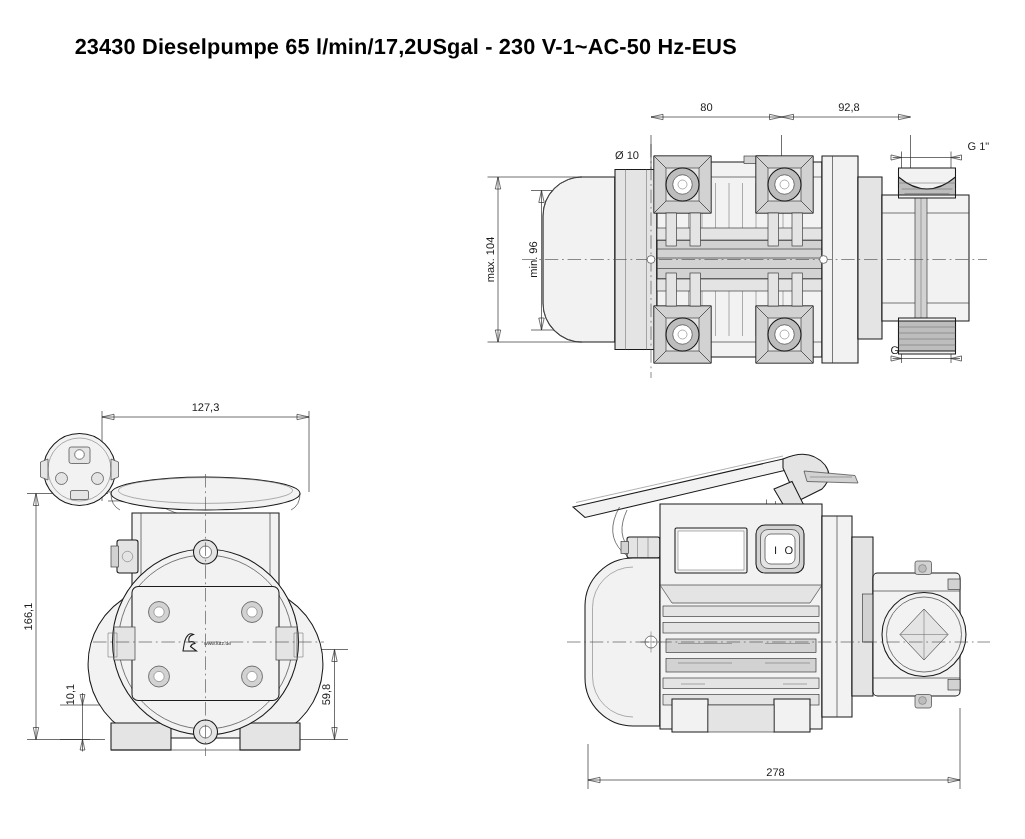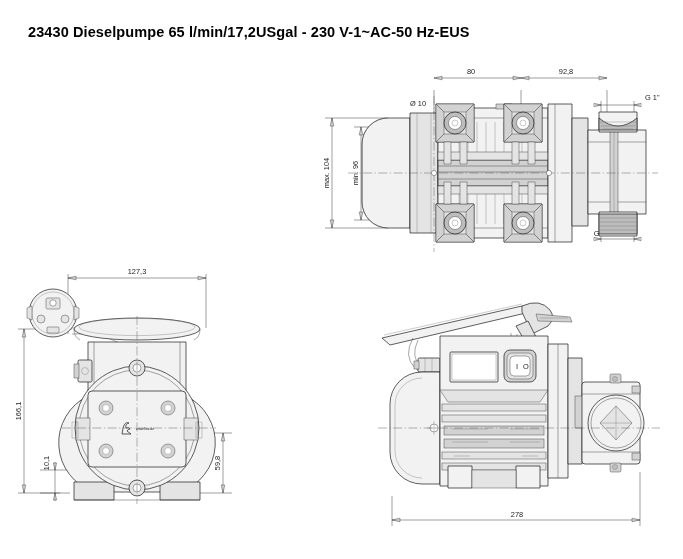--- a/index.html
+++ b/index.html
@@ -19,27 +19,26 @@
     position: relative;
     width: 683px;
     height: 559px;
     background: #ffffff;
   }
   #title {
     position: absolute;
     left: 0;
     top: 24px;
     width: 541px;
-    text-align: left;
+    text-align: center;
     font-size: 14.5px;
     font-weight: bold;
     letter-spacing: 0.1px;
     font-family: "Liberation Sans", sans-serif;
     white-space: nowrap;
-    padding-left: 28px;
   }
   svg.view {
     position: absolute;
     display: block;
   }
   .ln {
     stroke: #1b1b1b;
     stroke-width: 0.7;
     fill: none;
     vector-effect: non-scaling-stroke;

